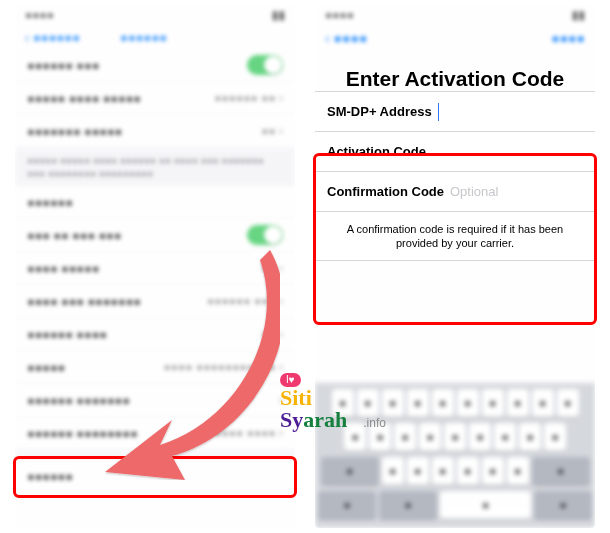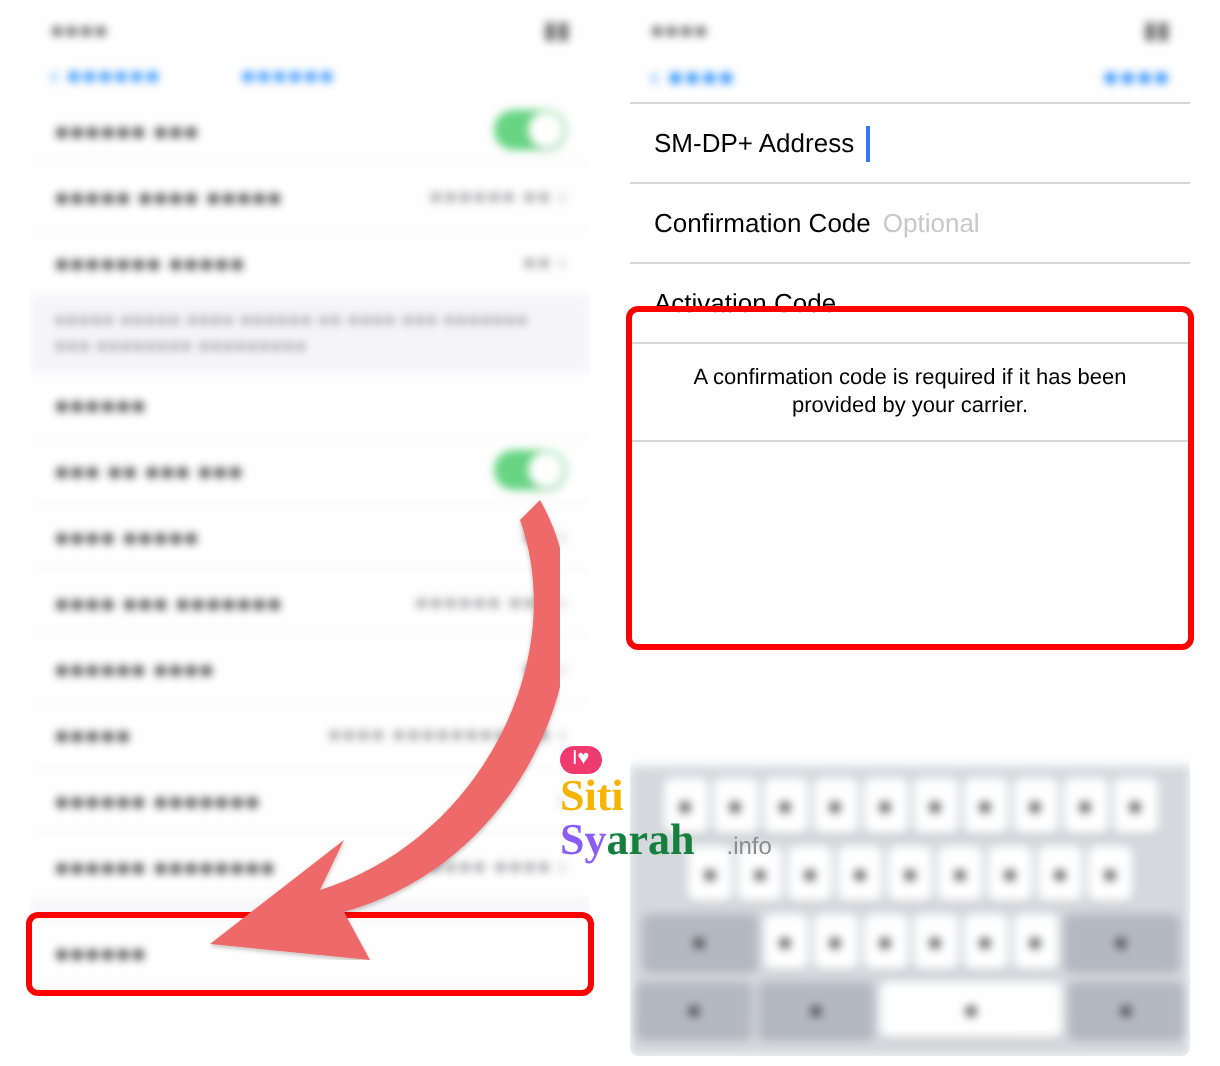--- a/index.html
+++ b/index.html
@@ -151,21 +151,21 @@
   .form-row {
     height: 40px;
     padding: 0 12px;
     display: flex;
     align-items: center;
     border-bottom: 0.5px solid #d6d6da;
     background: #fff;
   }
   .form-row .flabel {
     font-size: 13px;
-    font-weight: 400;
+    font-weight: 700;
     color: #000;
     white-space: nowrap;
   }
   .form-row .fval {
     flex: 1;
     font-size: 13px;
     margin-left: 6px;
     color: #c7c7cc;
   }
   .cursor {
@@ -235,21 +235,21 @@
     font-size:10px;
     padding:2px 6px;
     border-radius:10px;
   }
   .watermark .siti {
     font-family: "Comic Sans MS", cursive;
     font-weight:700;
     font-size:22px;
   }
   .watermark .c1{color:#f6b400;}
-  .watermark .c2{color:#8b5cf6;}
+  .watermark .c2{color:#4c1d95;}
   .watermark .c3{color:#15803d;}
   .watermark .info{font-size:12px;color:#8c8c8c;margin-left:16px;}
 </style>
 </head>
 <body>
 
 <div class="phone left">
   <div class="status-blur">
       <span>●●●●</span>
       <span>▮▮</span>
@@ -316,31 +316,32 @@
 
 <div class="phone right">
   <div class="status-blur">
       <span>●●●●</span>
       <span>▮▮</span>
     </div>
   <div class="nav">
       <span>‹ ●●●●</span>
       <span>●●●●</span>
     </div>
+  <h1>Enter Activation Code</h1>
   <div class="form">
     <div class="form-row">
       <span class="flabel">SM-DP+ Address</span>
       <span class="cursor"></span>
     </div>
     <div class="form-row">
+      <span class="flabel">Activation Code</span>
+    </div>
+    <div class="form-row">
       <span class="flabel">Confirmation Code</span>
       <span class="fval">Optional</span>
-    </div>
-    <div class="form-row">
-      <span class="flabel">Activation Code</span>
     </div>
     <div class="form-note">A confirmation code is required if it has been provided by your carrier.</div>
   </div>
   <div class="kbd">
     <div class="kbd-row">
         <div class="key">●</div>
         <div class="key">●</div>
         <div class="key">●</div>
         <div class="key">●</div>
         <div class="key">●</div>

